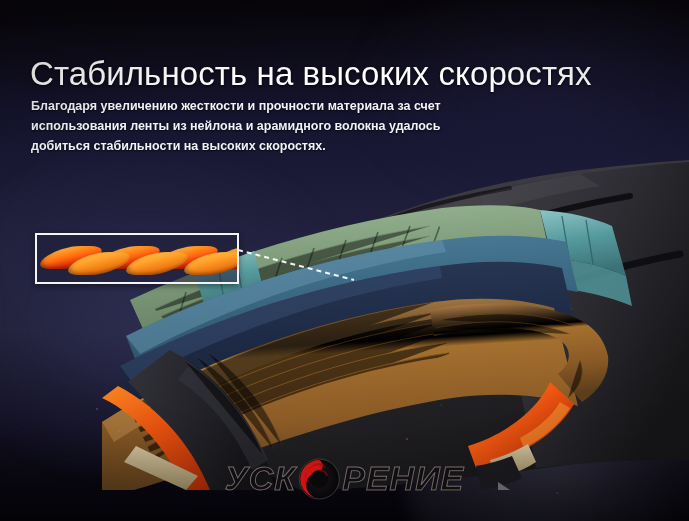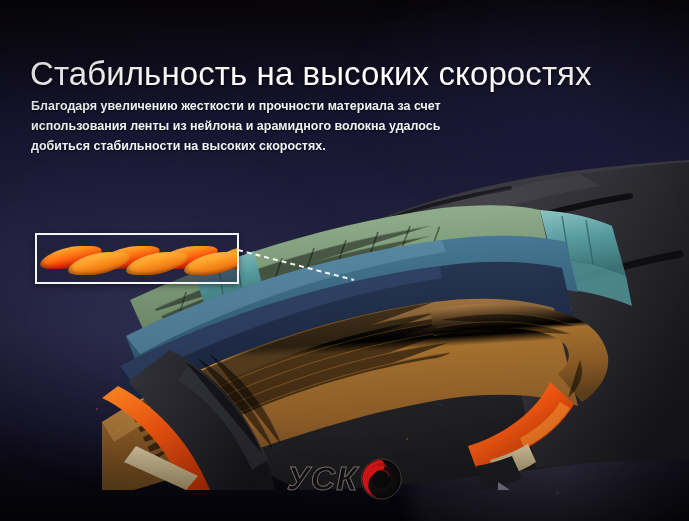--- a/index.html
+++ b/index.html
@@ -499,16 +499,17 @@
             </radialGradient>
           </defs>
           <circle cx="21" cy="21" r="20" fill="url(#swirlG)"></circle>
           <path d="M 21 2 A 19 19 0 0 0 21 40 A 13 13 0 0 1 21 14 A 7 7 0 0 0 21 2 Z" fill="#cc1414"></path>
           <path d="M 24 5 A 16 16 0 0 0 10 30 A 12 12 0 0 1 30 12 Z" fill="#9d0f0f" opacity="0.75"></path>
           <circle cx="21" cy="21" r="9" fill="#0a090a"></circle>
           <path d="M 21 12 A 9 9 0 0 1 29 18" stroke="#7a0d0d" stroke-width="1.6" fill="none" opacity="0.8"></path>
           <circle cx="21" cy="21" r="20" fill="none" stroke="rgba(150,140,135,0.35)" stroke-width="1"></circle>
         </svg>
       </span>
+      <span>РЕНИЕ</span>
     </div>
   </div>
 
 </div>
 
 </body></html>

